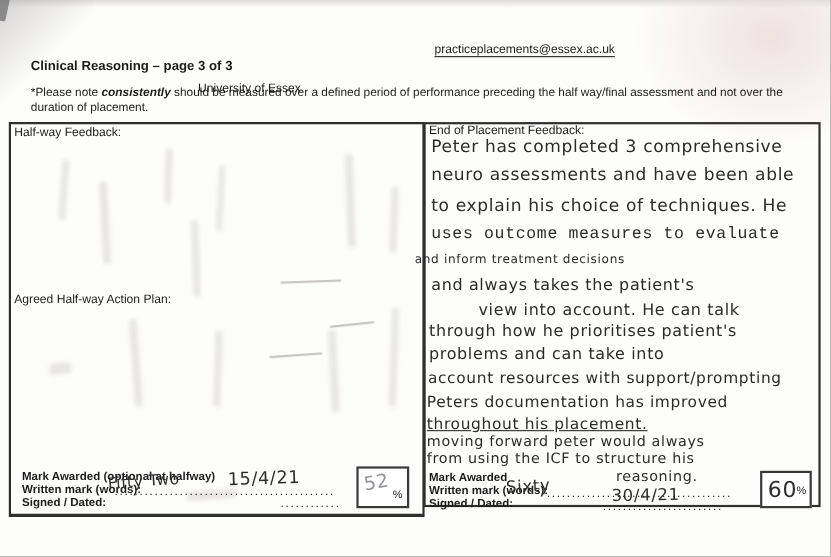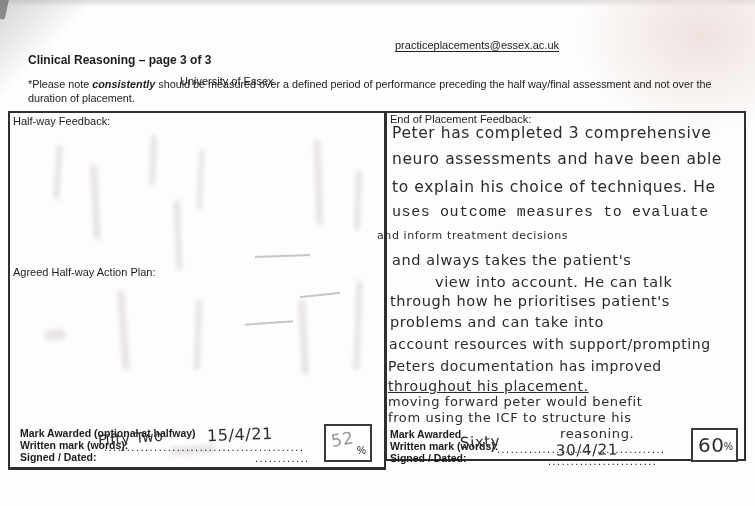--- a/index.html
+++ b/index.html
@@ -93,21 +93,21 @@
   <div class="hw-line" style="left:392px; top:178px; font-size:15.5px;">to explain his choice of techniques. He</div>
   <div class="hw-line" style="left:392px; top:204px; font-size:15px;font-family:Liberation Mono, monospace;">uses outcome measures to evaluate</div>
   <div class="hw-line" style="left:377px; top:229px; font-size:11px;">and inform treatment decisions</div>
   <div class="hw-line" style="left:392px; top:252px; font-size:14.5px;">and always takes the patient's</div>
   <div class="hw-line" style="left:390px; top:274px; font-size:14.5px;margin-left:45px;">view into account. He can talk</div>
   <div class="hw-line" style="left:390px; top:293px; font-size:14.5px;">through how he prioritises patient's</div>
   <div class="hw-line" style="left:390px; top:314px; font-size:14.5px;">problems and can take into</div>
   <div class="hw-line" style="left:389px; top:336px; font-size:14px;">account resources with support/prompting</div>
   <div class="hw-line" style="left:388px; top:358px; font-size:14px;">Peters documentation has improved</div>
   <div class="hw-line" style="left:388px; top:378px; font-size:14px;text-decoration:underline;">throughout his placement.</div>
-  <div class="hw-line" style="left:388px; top:394px; font-size:13px;">moving forward peter would benefit</div>
+  <div class="hw-line" style="left:388px; top:394px; font-size:13px;">moving forward peter would always</div>
   <div class="hw-line" style="left:388px; top:410px; font-size:13px;">from using the ICF to structure his</div>
   <div class="hw-line" style="left:560px; top:426px; font-size:13px;">reasoning.</div>
 
   <div class="abs b small" style="left:390px; top:428px;">Mark Awarded</div>
   <div class="abs b small" style="left:390px; top:440px;">Written mark (words):</div>
   <div class="dots" style="left:497px; top:443px; width:168px;">................................................</div>
   <div class="abs hw" style="left:460px; top:433px; font-size:15px; transform:rotate(-3deg);">Sixty</div>
   <div class="abs hw" style="left:556px; top:441px; font-size:15px; transform:rotate(-1deg);">30/4/21</div>
   <div class="dots" style="left:548px; top:455px; width:118px;">........................</div>
   <div class="abs b small" style="left:390px; top:452px;">Signed / Dated:</div>

